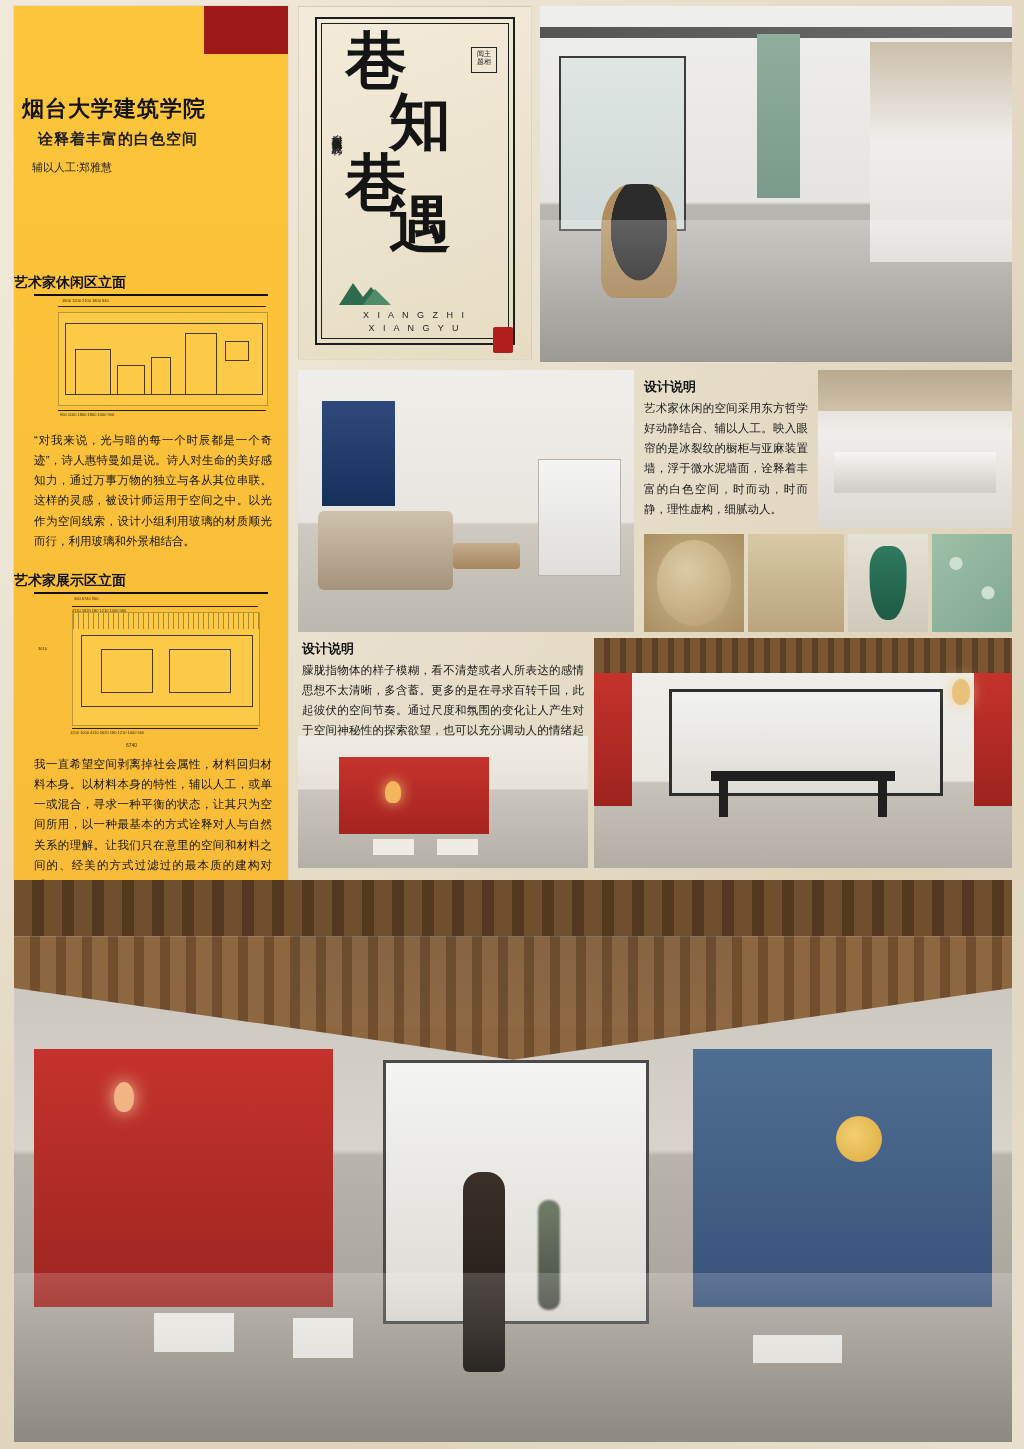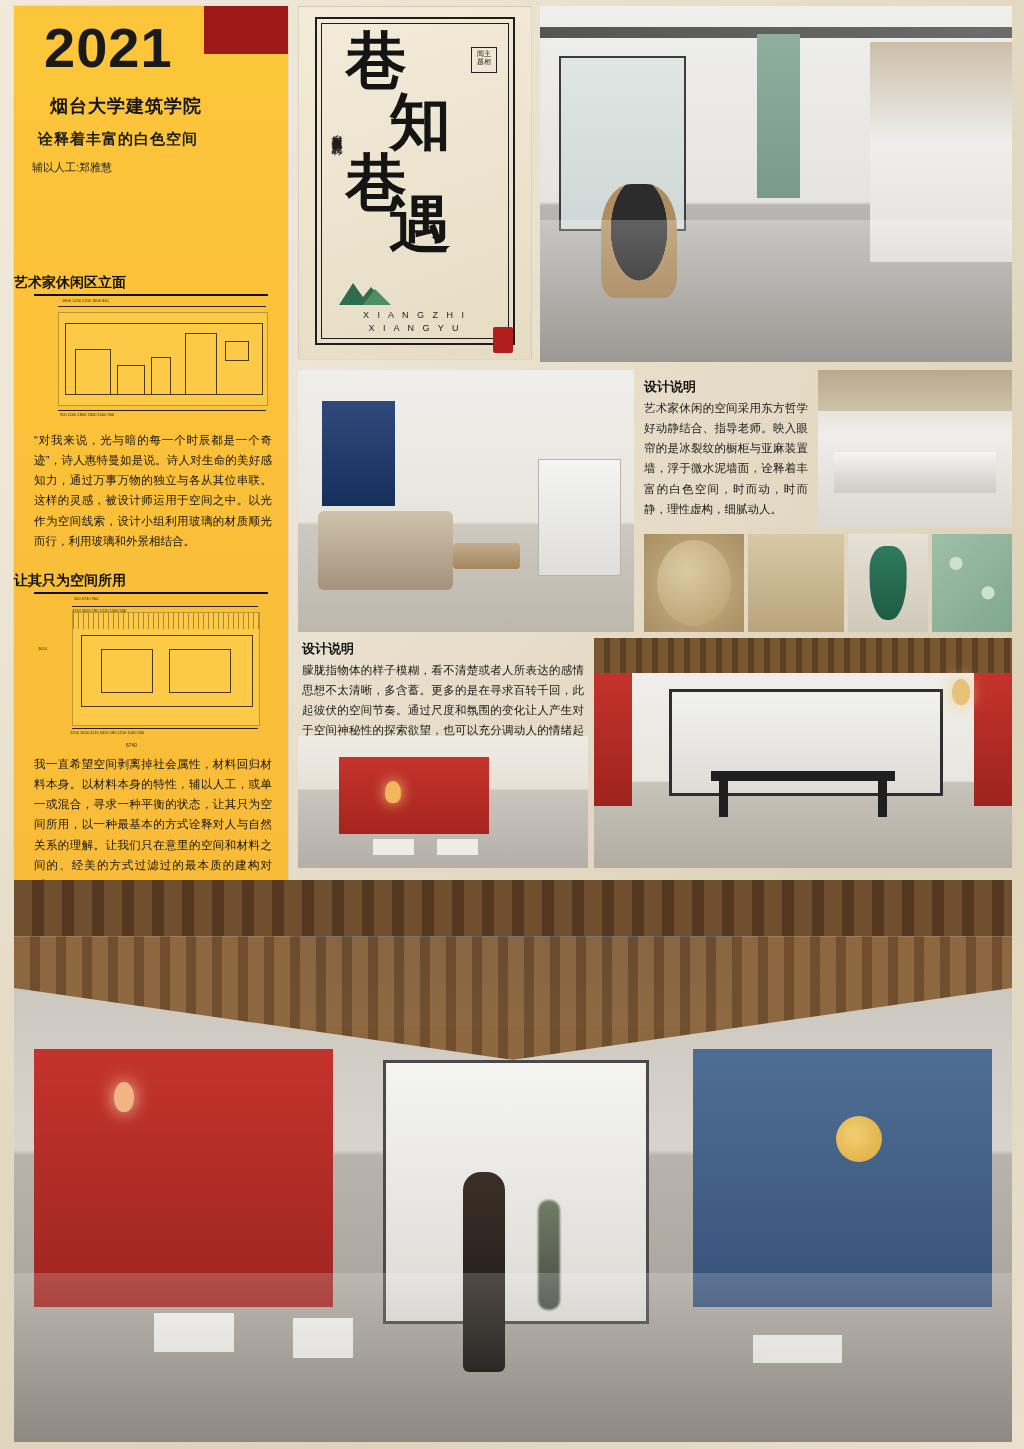--- a/index.html
+++ b/index.html
@@ -24,22 +24,22 @@
   }
   .red-block{
     position:absolute;right:0;top:0;width:84px;height:48px;background:#9e1a18;
   }
   .year{
     position:absolute;left:30px;top:14px;
     font-size:56px;font-weight:bold;color:#1a1a1a;letter-spacing:1px;
     line-height:1;
   }
   .school{
-    position:absolute;left:36px;top:88px;
-    font-size:18px;font-weight:bold;color:#141414;letter-spacing:1px;
+    position:absolute;left:8px;top:88px;
+    font-size:22px;font-weight:bold;color:#141414;letter-spacing:1px;
   }
   .subtitle{
     position:absolute;left:24px;top:124px;
     font-size:15px;font-weight:bold;color:#1d1d1d;letter-spacing:1px;
   }
   .advisor{
     position:absolute;left:18px;top:152px;
     font-size:11px;color:#222;line-height:1.7;
   }
   .names{
@@ -313,21 +313,20 @@
   }
 </style>
 </head>
 <body>
 
 <div class="poster">
 
   <div class="left-panel">
     <div class="red-block"></div>
 
-    <div class="year">2021</div>
     <div class="school">烟台大学建筑学院</div>
     <div class="subtitle">诠释着丰富的白色空间</div>
     <div class="advisor">辅以人工:郑雅慧</div>
 
     <div class="dwg-title t1">艺术家休闲区立面</div>
     <div class="ul-line" style="left:20px;top:288px;width:234px;"></div>
     <div class="tick-row" style="left:44px;top:300px;width:208px;"></div>
     <div class="dim" style="left:48px;top:292px;">1800   1200    2100    1800   840</div>
     <div class="drawing dwg1">
       <div class="dwg-inner" style="left:6px;top:10px;width:196px;height:70px;"></div>
@@ -335,21 +334,21 @@
       <div class="dwg-inner" style="left:58px;top:52px;width:26px;height:28px;"></div>
       <div class="dwg-inner" style="left:92px;top:44px;width:18px;height:36px;"></div>
       <div class="dwg-inner" style="left:126px;top:20px;width:30px;height:60px;"></div>
       <div class="dwg-inner" style="left:166px;top:28px;width:22px;height:18px;"></div>
     </div>
     <div class="tick-row" style="left:44px;top:404px;width:208px;"></div>
     <div class="dim" style="left:46px;top:406px;">900    1100     1800      1800   1000  900</div>
 
     <div class="quote-1">“对我来说，光与暗的每一个时辰都是一个奇迹”，诗人惠特曼如是说。诗人对生命的美好感知力，通过万事万物的独立与各从其位串联。这样的灵感，被设计师运用于空间之中。以光作为空间线索，设计小组利用玻璃的材质顺光而行，利用玻璃和外景相结合。</div>
 
-    <div class="dwg-title t2">让其只为空间所用</div>
+    <div class="dwg-title t2">艺术家展示区立面</div>
     <div class="ul-line" style="left:20px;top:586px;width:234px;"></div>
     <div class="dim" style="left:60px;top:590px;">560            6740            960</div>
     <div class="tick-row" style="left:58px;top:600px;width:186px;"></div>
     <div class="dim" style="left:58px;top:602px;">4110   5620   180  1210  1000 560</div>
     <div class="drawing dwg2">
       <div class="hatch"></div>
       <div class="dwg-inner" style="left:8px;top:22px;width:170px;height:70px;"></div>
       <div class="dwg-inner" style="left:28px;top:36px;width:50px;height:42px;"></div>
       <div class="dwg-inner" style="left:96px;top:36px;width:60px;height:42px;"></div>
     </div>
@@ -392,21 +391,21 @@
   </div>
 
   <div class="ph img-living" style="left:298px;top:370px;width:336px;height:262px;">
     <div class="art"></div>
     <div class="sofa"></div>
     <div class="table"></div>
     <div class="screen"></div>
   </div>
 
   <div class="cap" style="left:644px;top:378px;">设计说明</div>
-  <div class="body-text" style="left:644px;top:398px;width:164px;">艺术家休闲的空间采用东方哲学好动静结合、指导老师。映入眼帘的是冰裂纹的橱柜与亚麻装置墙，浮于微水泥墙面，诠释着丰富的白色空间，时而动，时而静，理性虚构，细腻动人。</div>
+  <div class="body-text" style="left:644px;top:398px;width:164px;">艺术家休闲的空间采用东方哲学好动静结合、辅以人工。映入眼帘的是冰裂纹的橱柜与亚麻装置墙，浮于微水泥墙面，诠释着丰富的白色空间，时而动，时而静，理性虚构，细腻动人。</div>
 
   <div class="ph img-kitchen2" style="left:818px;top:370px;width:194px;height:158px;">
     <div class="top"></div>
     <div class="island"></div>
   </div>
 
   <div class="ph img-scroll1" style="left:644px;top:534px;width:100px;height:98px;">
     <div class="disc"></div>
   </div>
   <div class="ph img-scroll2" style="left:748px;top:534px;width:96px;height:98px;"></div>

